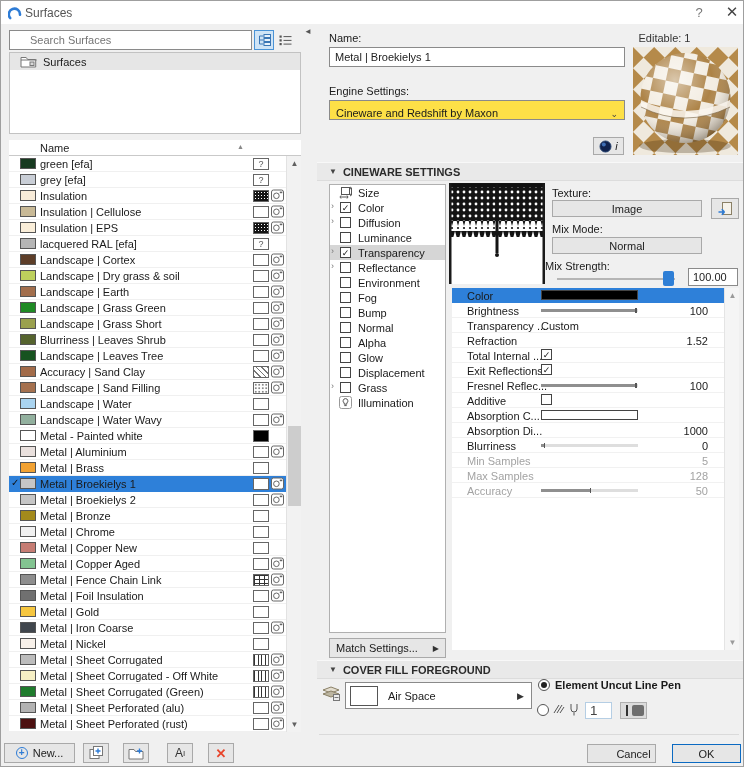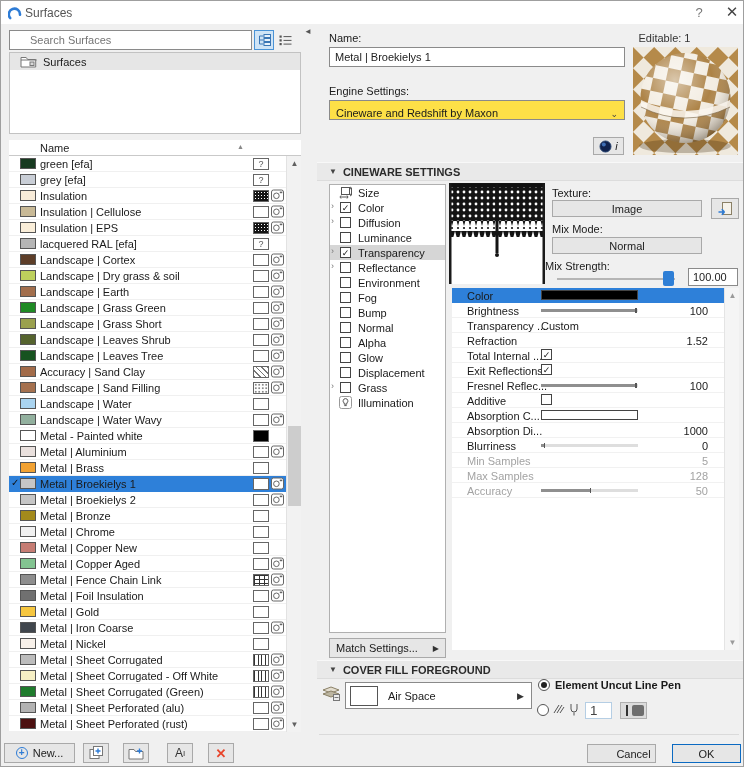--- a/index.html
+++ b/index.html
@@ -284,21 +284,21 @@
           <span class="cam">
             <svg width="13" height="13" viewBox="0 0 13 13">
               <rect x="0.5" y="1" width="12" height="11" rx="2" fill="#fff" stroke="#666"></rect>
               <circle cx="5.4" cy="6.8" r="2.8" fill="none" stroke="#666"></circle>
               <rect x="8.8" y="2.6" width="2.5" height="1.6" fill="#666"></rect>
             </svg>
           </span>
         </div>
         <div class="srow">
           <span class="sw" style="background:#55632e"></span>
-          <span class="snm">Landscape | Leaves Shrub</span>
+          <span class="snm">Blurriness | Leaves Shrub</span>
           <span class="badge f-plain"></span>
           <span class="cam">
             <svg width="13" height="13" viewBox="0 0 13 13">
               <rect x="0.5" y="1" width="12" height="11" rx="2" fill="#fff" stroke="#666"></rect>
               <circle cx="5.4" cy="6.8" r="2.8" fill="none" stroke="#666"></circle>
               <rect x="8.8" y="2.6" width="2.5" height="1.6" fill="#666"></rect>
             </svg>
           </span>
         </div>
         <div class="srow">

